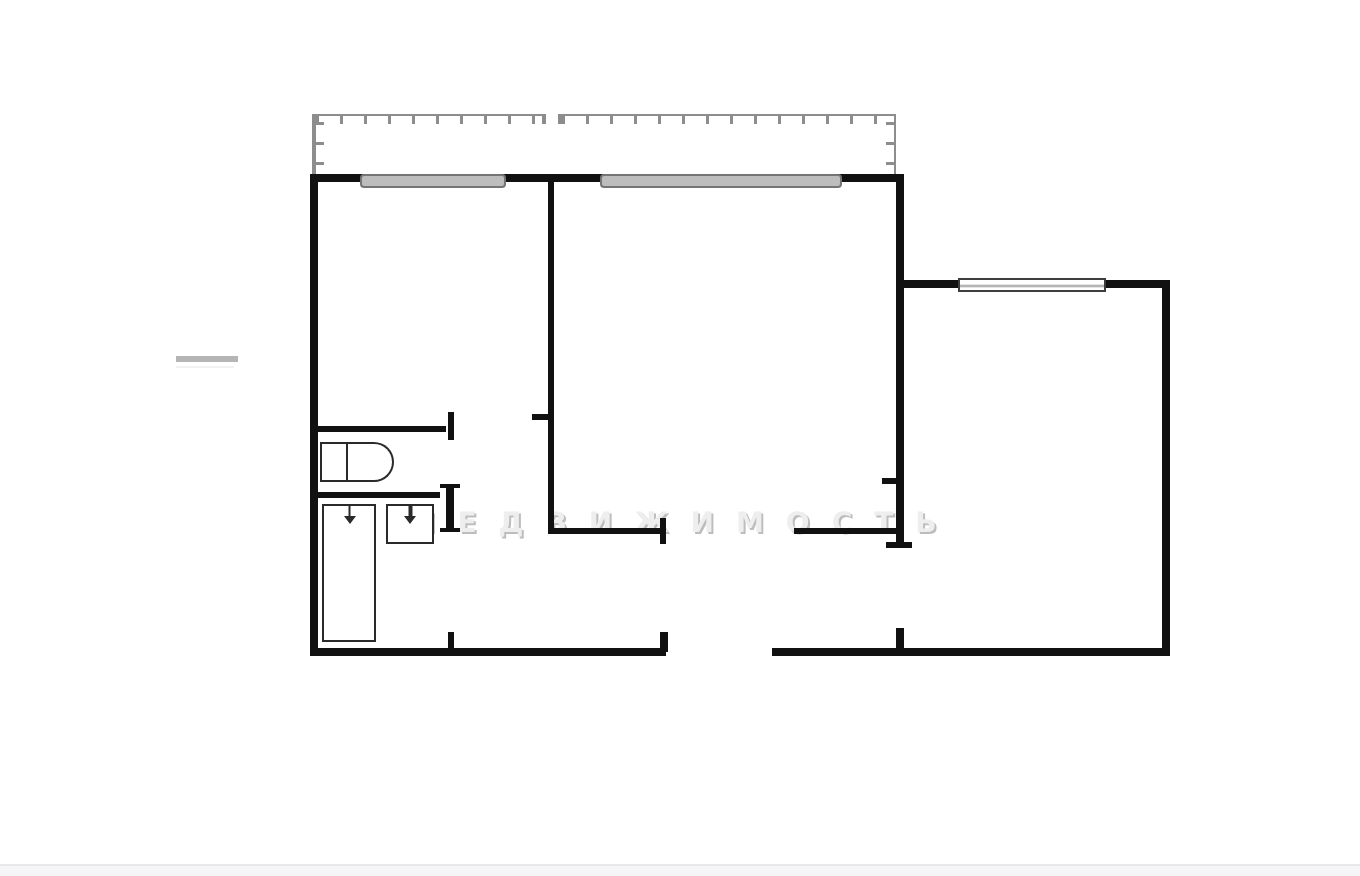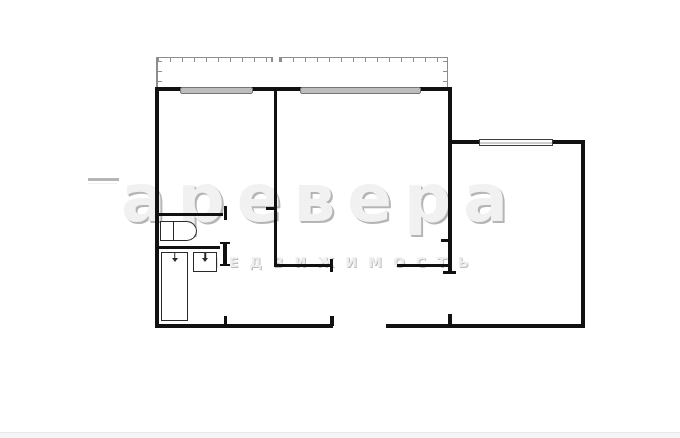--- a/index.html
+++ b/index.html
@@ -57,21 +57,20 @@
     background:var(--footer,#f5f5f7);border-top:1px solid #e8e8ea;
   }
 </style>
 </head>
 <body style="--bg: #ffffff; --wall: #111111; --rail: #8d8d8d; --win: #bdbdbd; --wm-fill: #f1f1f1; --wm-shadow: #b5b5b5; --footer: #f5f5f7;">
 
 <div class="stage">
 
   <div class="watermark-layer">
     <div class="wm-dash"></div>
-    <div class="wm-brand">аревера</div>
     <div class="wm-sub">НЕДВИЖИМОСТЬ</div>
   </div>
 
   <div class="plan-layer">
       <div class="el rail-h" style="left: 156px; top: 56.5px; width: 116px; height: 1.5px;"></div>
       <div class="el rail-h" style="left: 279px; top: 56.5px; width: 169px; height: 1.5px;"></div>
       <div class="el ticks-h" style="left: 158px; top: 58px; width: 114px; height: 4px;"></div>
       <div class="el ticks-h" style="left: 281px; top: 58px; width: 165px; height: 4px;"></div>
       <div class="el rail-v" style="left: 156px; top: 57px; width: 1.5px; height: 30px;"></div>
       <div class="el rail-v" style="left: 446.5px; top: 57px; width: 1.5px; height: 30px;"></div>

